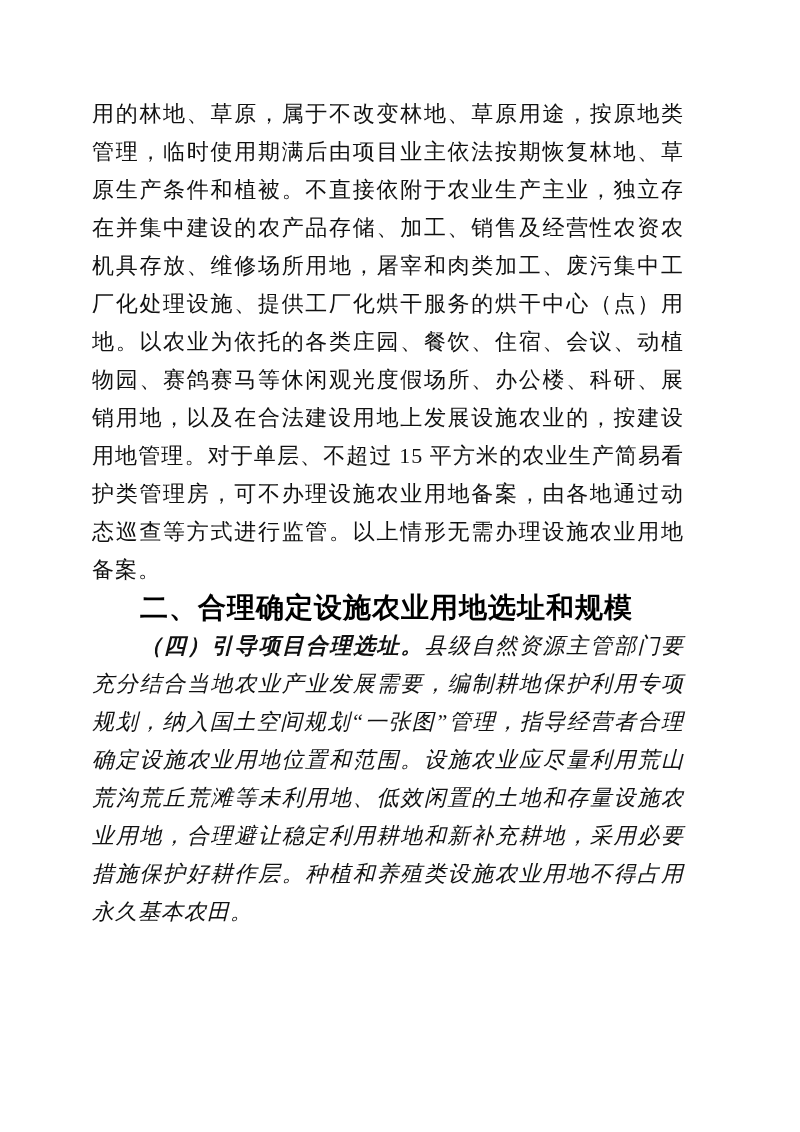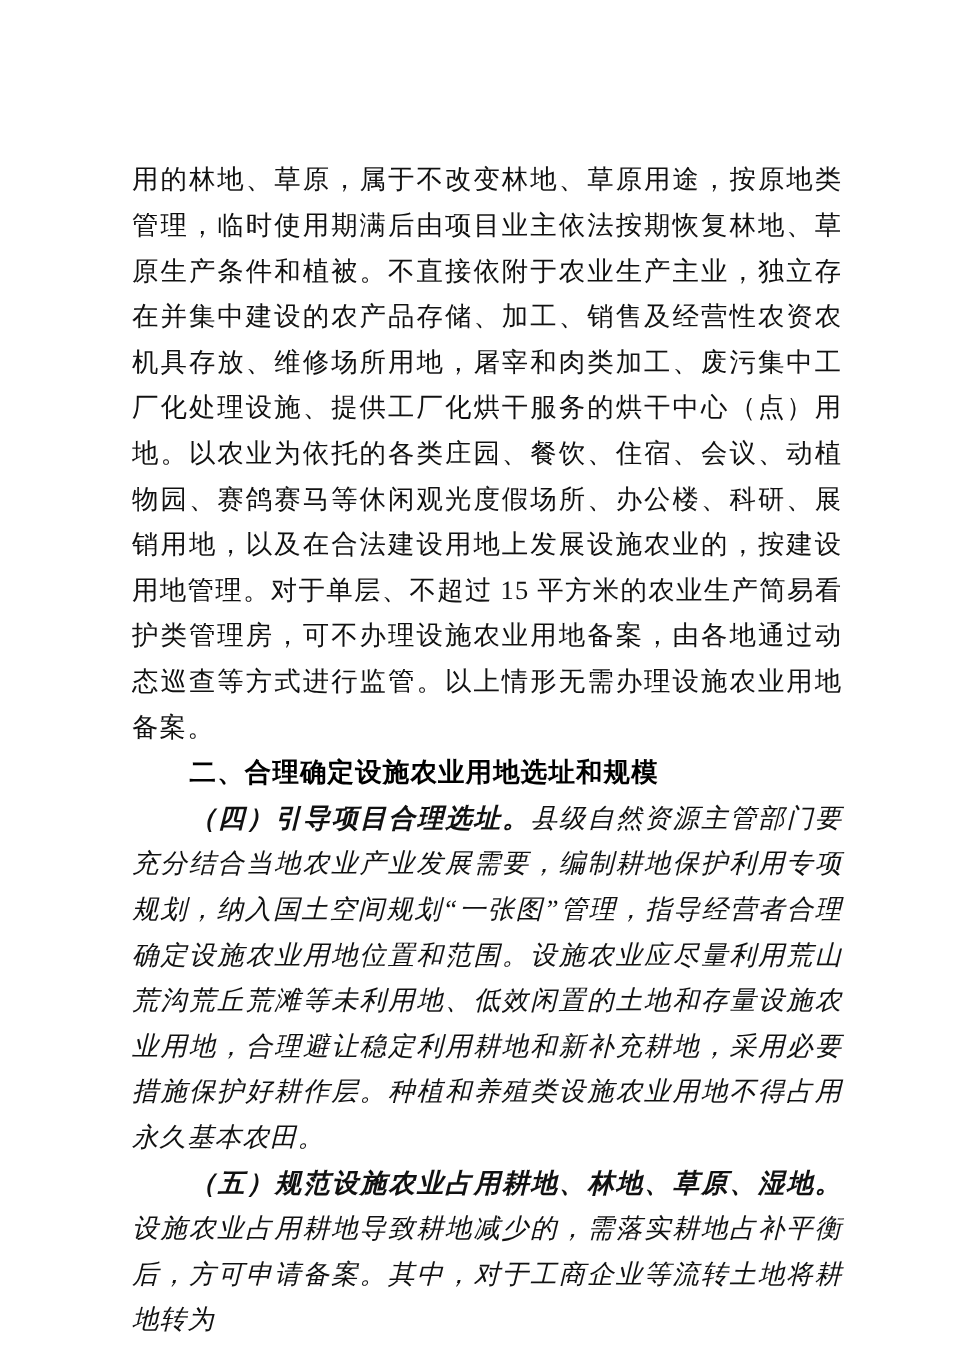--- a/index.html
+++ b/index.html
@@ -14,23 +14,22 @@
     height: 1132px;
     background: #ffffff;
     overflow: hidden;
     font-family: "Liberation Serif", "DejaVu Serif", serif;
     color: #000000;
   }
 
   .content {
     position: absolute;
     top: 95px;
-    left: 110px;
+    left: 92px;
     width: 592px;
-    margin-top: 36px;
   }
 
   p.body {
     font-size: 22px;
     line-height: 38px;
     letter-spacing: 1px;
     text-align: justify;
     text-justify: inter-character;
     color: #111111;
     margin: 0;
@@ -40,37 +39,36 @@
     text-indent: 48px;
     font-style: italic;
   }
 
   p.body .lead {
     font-weight: bold;
   }
 
   h2.heading {
     font-family: "Liberation Sans", "DejaVu Sans", sans-serif;
-    font-size: 22px;
+    font-size: 28px;
     line-height: 38px;
     letter-spacing: 1px;
     font-weight: bold;
     color: #000000;
     text-indent: 48px;
     margin: 0;
   }
 </style>
 </head>
 <body>
 
 <div class="page">
   <div class="content">
 
     <p class="body"><span>用的林地、草原，属于不改变林地、草原用途，按原地类管理，临时使用期满后由项目业主依法按期恢复林地、草原生产条件和植被。不直接依附于农业生产主业，独立存在并集中建设的农产品存储、加工、销售及经营性农资农机具存放、维修场所用地，屠宰和肉类加工、废污集中工厂化处理设施、提供工厂化烘干服务的烘干中心（点）用地。以农业为依托的各类庄园、餐饮、住宿、会议、动植物园、赛鸽赛马等休闲观光度假场所、办公楼、科研、展销用地，以及在合法建设用地上发展设施农业的，按建设用地管理。对于单层、不超过 15 平方米的农业生产简易看护类管理房，可不办理设施农业用地备案，由各地通过动态巡查等方式进行监管。以上情形无需办理设施农业用地备案。</span></p>
 
     <h2 class="heading"><span>二、合理确定设施农业用地选址和规模</span></h2>
 
     <p class="body indent"><span class="lead">（四）引导项目合理选址。</span><span>县级自然资源主管部门要充分结合当地农业产业发展需要，编制耕地保护利用专项规划，纳入国土空间规划“一张图”管理，指导经营者合理确定设施农业用地位置和范围。设施农业应尽量利用荒山荒沟荒丘荒滩等未利用地、低效闲置的土地和存量设施农业用地，合理避让稳定利用耕地和新补充耕地，采用必要措施保护好耕作层。种植和养殖类设施农业用地不得占用永久基本农田。</span></p>
 
-    <p class="body indent"><span class="lead">（五）规范设施农业占用耕地、林地、草原、湿地。</span><span>设施农业占用耕地导致耕地减少的，需落实耕地占补平衡后，方可申请备案。其中，对于工商企业等流转土地将耕地转为</span></p>
 
   </div>
 </div>
 
 </body></html>

